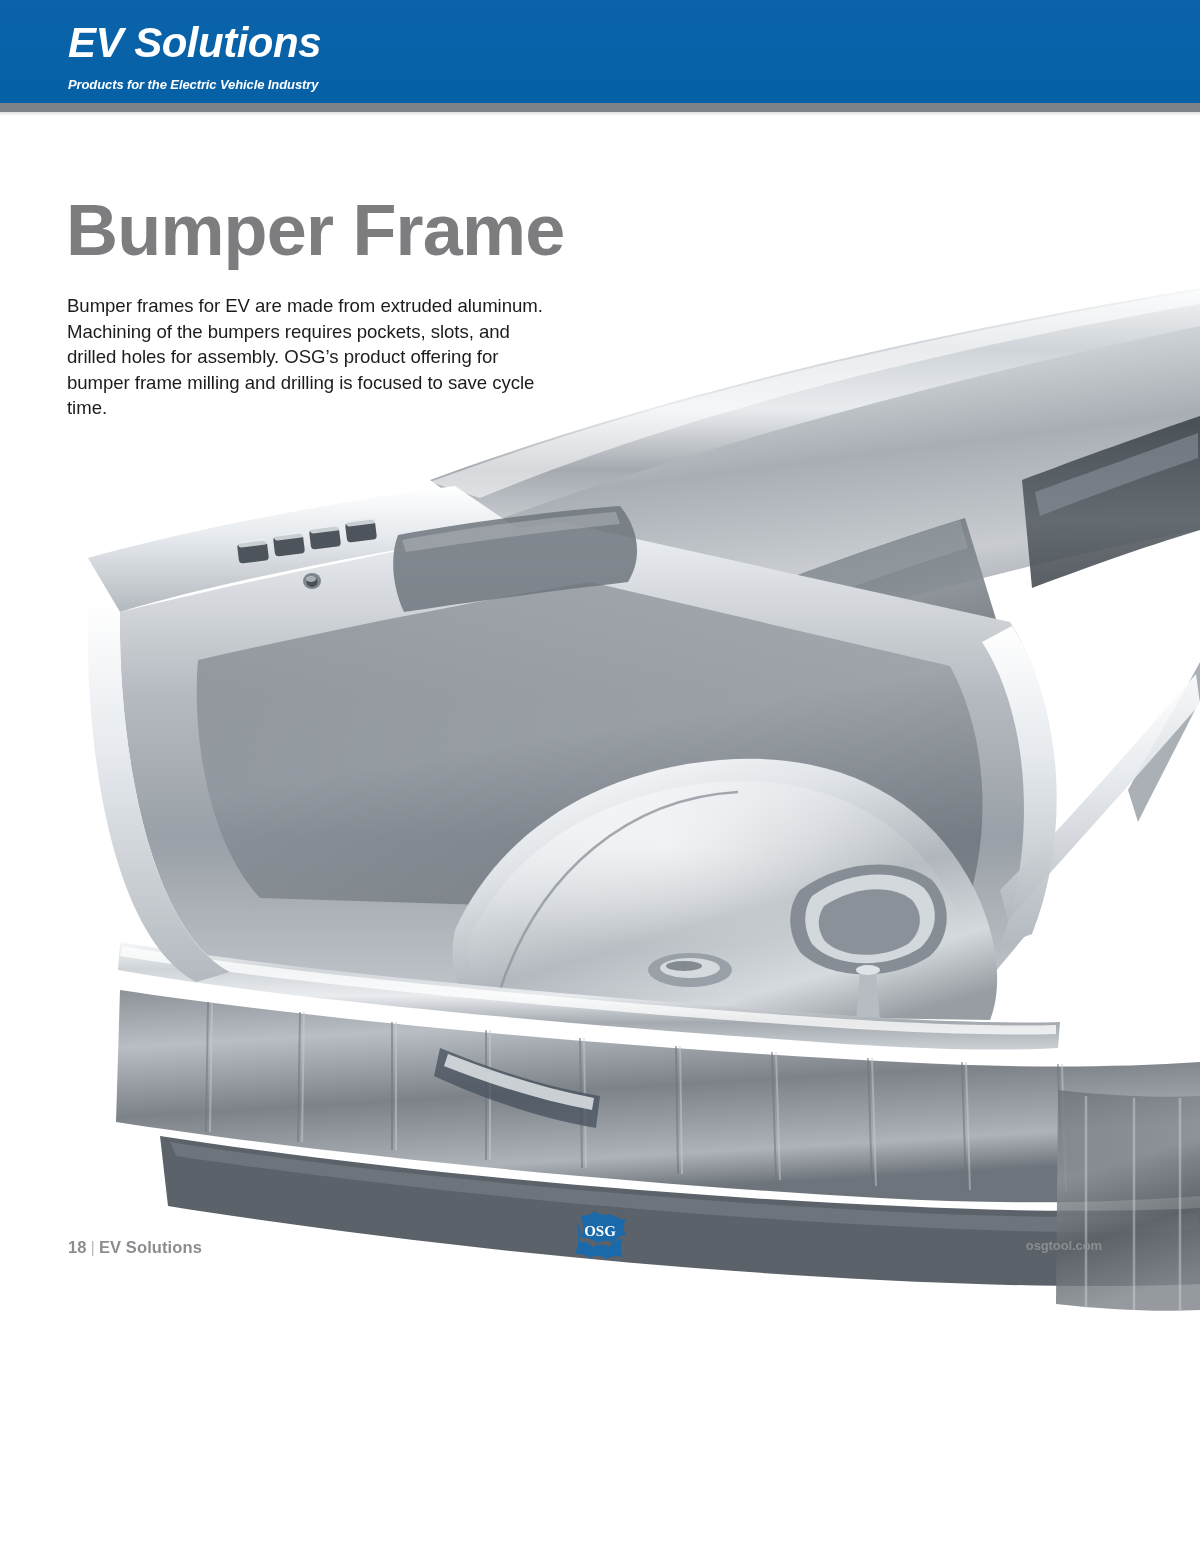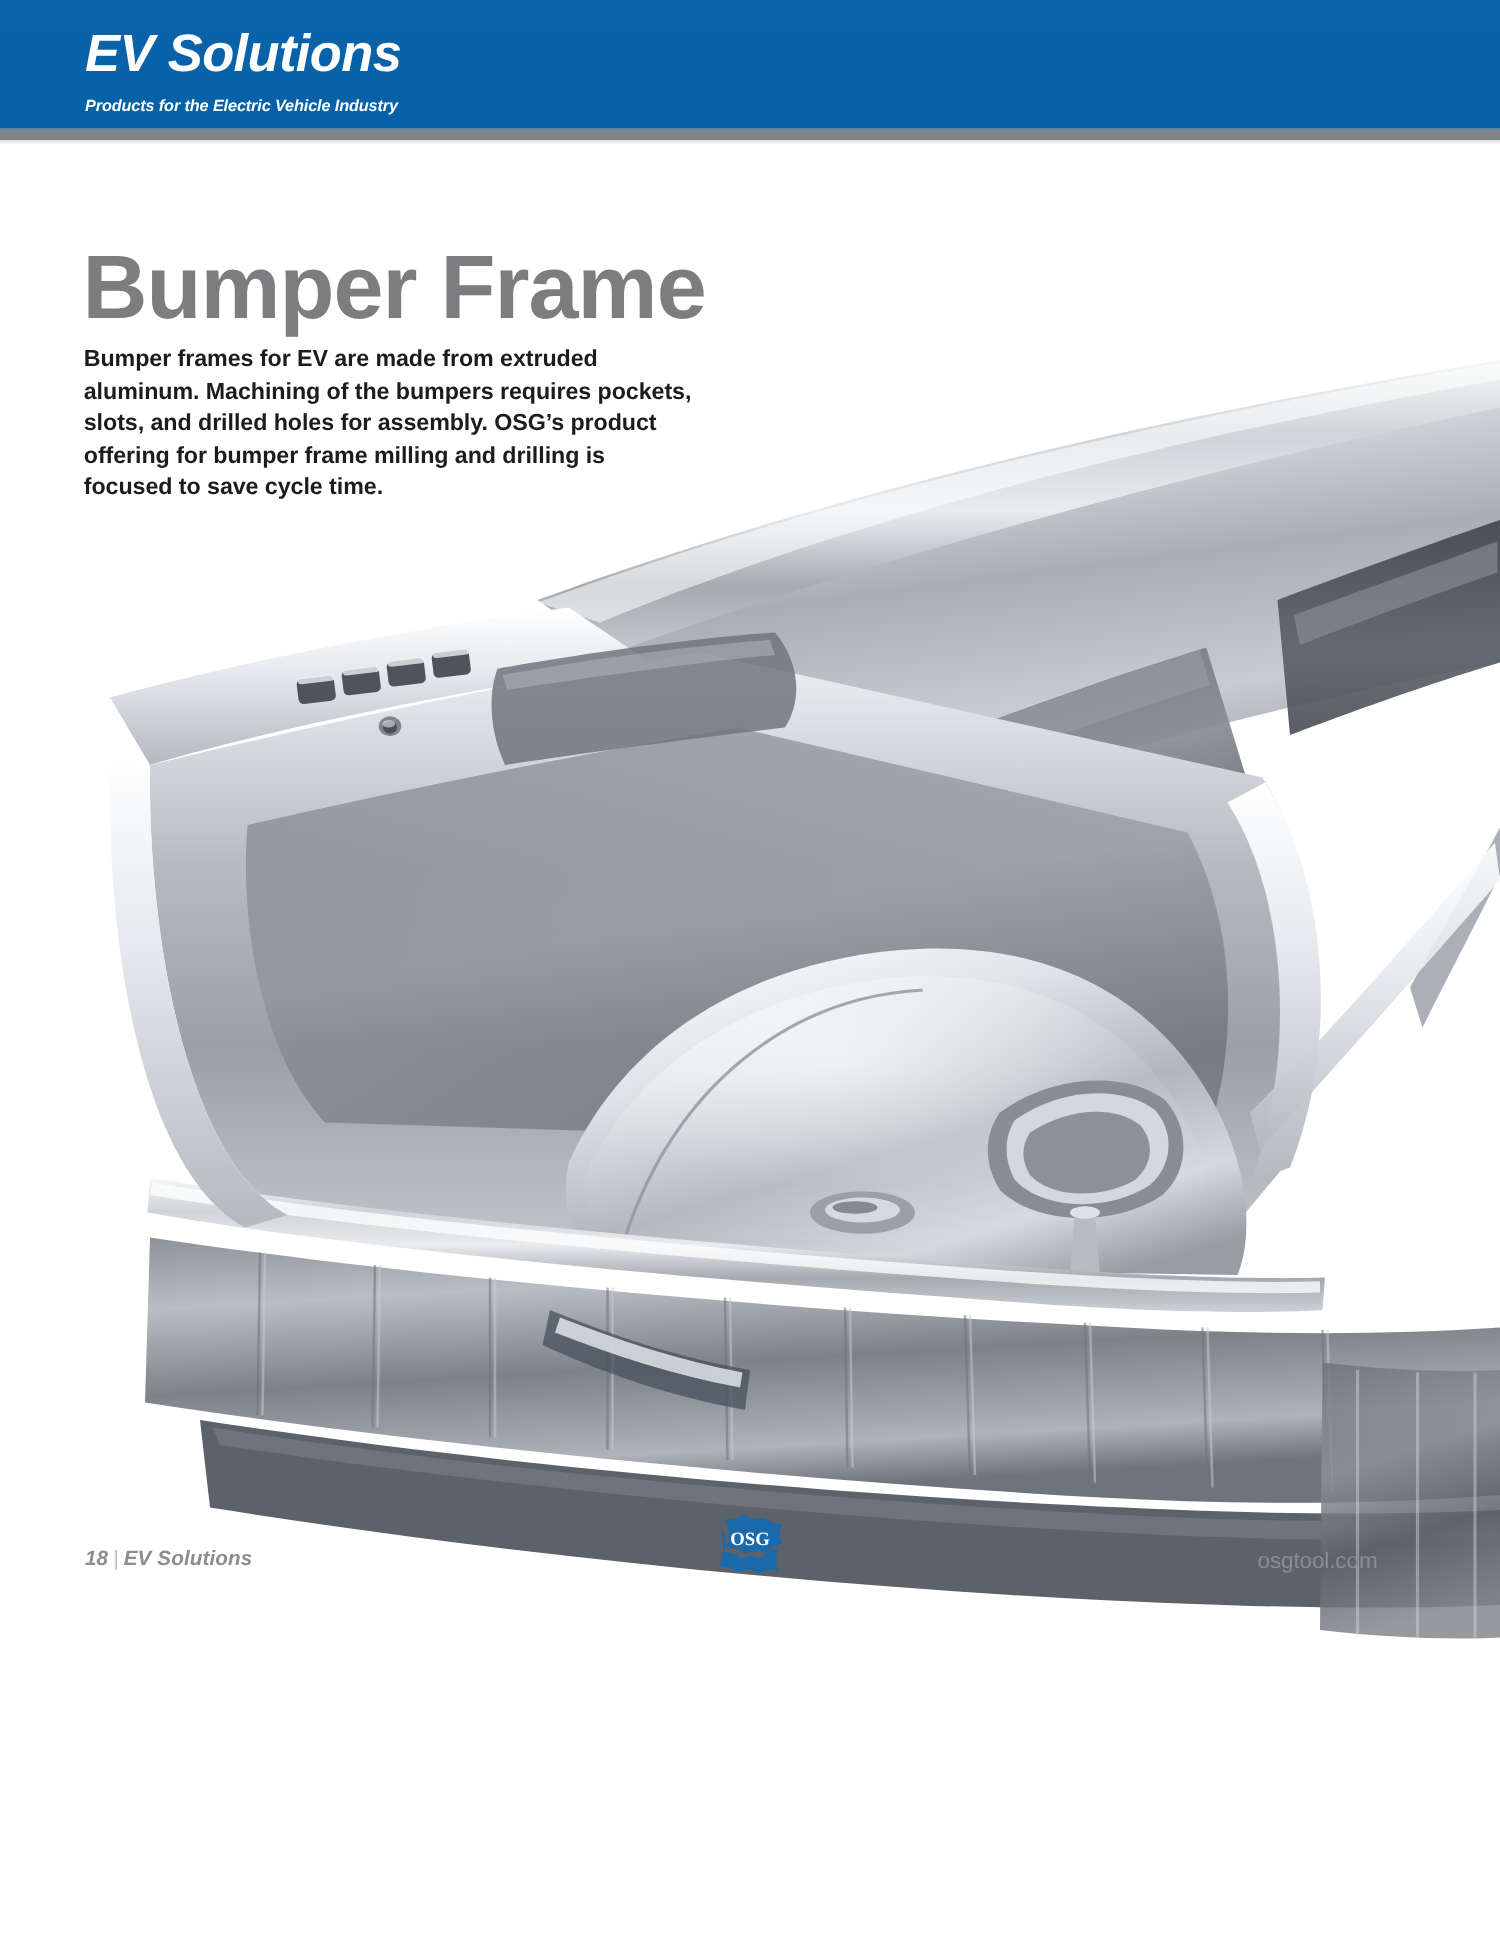--- a/index.html
+++ b/index.html
@@ -76,27 +76,26 @@
     color: #7d7d80;
     font-size: 72px;
     font-weight: bold;
     letter-spacing: -0.8px;
     line-height: 1.08;
     white-space: nowrap;
   }
   .body-copy {
     position: absolute;
     left: 67px;
-    top: 274px;
+    top: 293px;
     width: 492px;
     color: #1c1c1c;
     font-size: 18.6px;
     line-height: 25.5px;
     letter-spacing: -0.05px;
-    font-weight: bold;
   }
 
   
   .product-image {
     position: absolute;
     left: 0;
     top: 230px;
     width: 1200px;
     height: 1220px;
     overflow: hidden;
@@ -113,34 +112,33 @@
   }
   .footer-left {
     position: absolute;
     left: 68px;
     top: 36px;
     color: #8b8d90;
     font-size: 16.5px;
     font-weight: bold;
     letter-spacing: 0.1px;
     white-space: nowrap;
-    font-style: italic;
   }
   .footer-left .sep {
     color: #b9bbbd;
     font-weight: normal;
     padding: 0 4px;
   }
   .footer-right {
     position: absolute;
     right: 98px;
     top: 36px;
     color: #8b8d90;
-    font-size: 18px;
-    font-weight: normal;
+    font-size: 13px;
+    font-weight: bold;
     letter-spacing: -0.1px;
     white-space: nowrap;
   }
   .footer-logo {
     position: absolute;
     left: 50%;
     transform: translateX(-50%);
     top: 6px;
     width: 58px;
     height: 52px;

